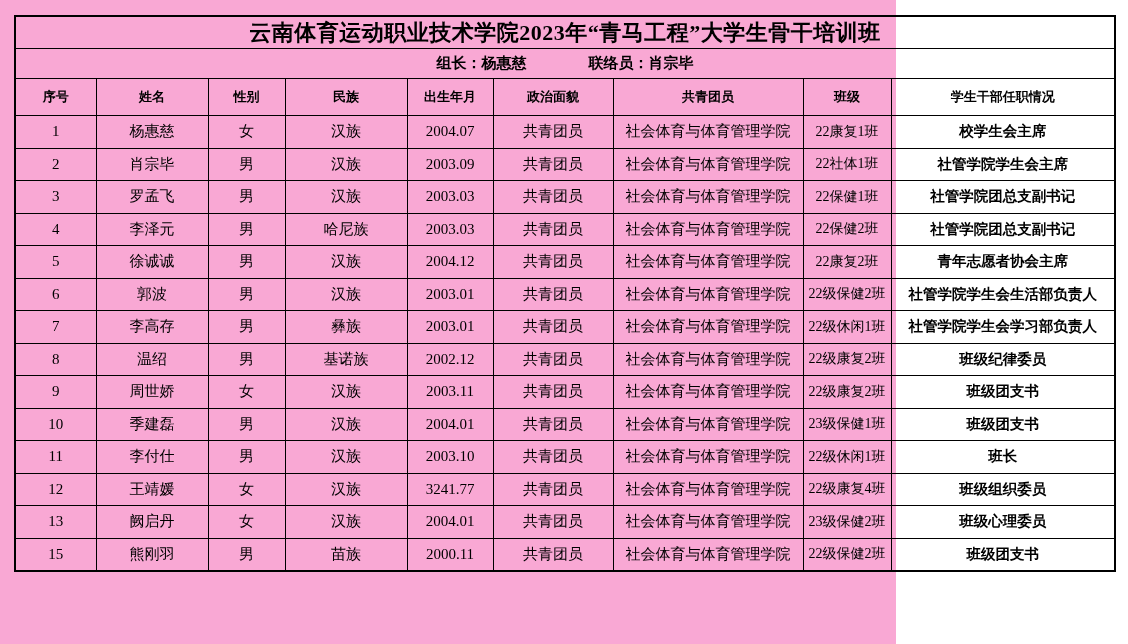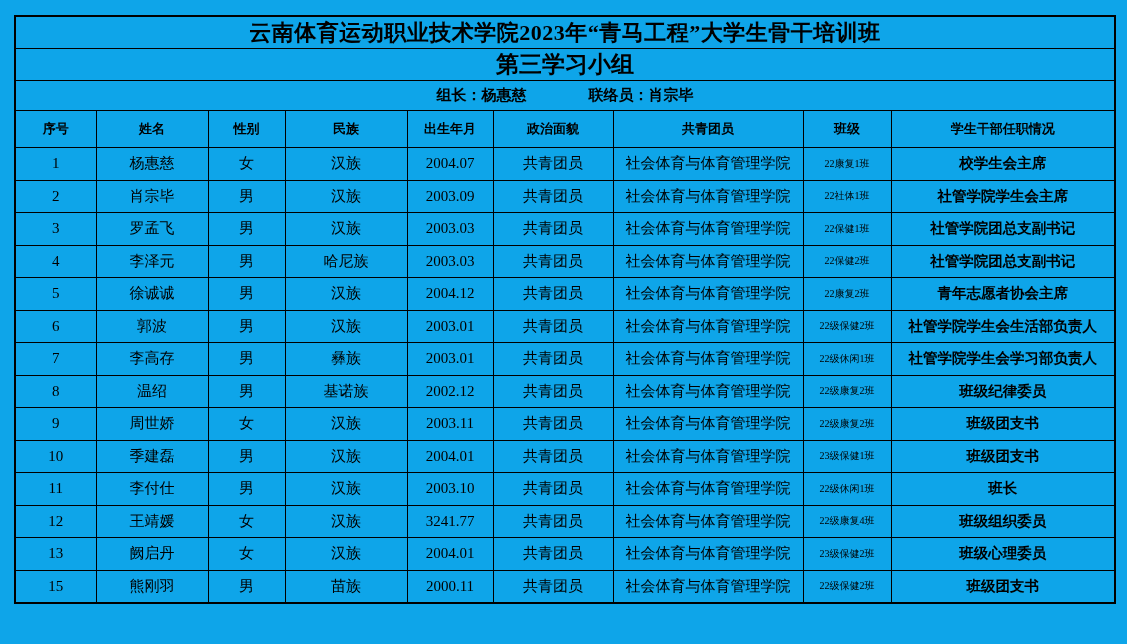--- a/index.html
+++ b/index.html
@@ -7,23 +7,23 @@
     padding: 0;
     background: #ffffff;
     width: 1128px;
     height: 644px;
     overflow: hidden;
     font-family: "Liberation Serif", "DejaVu Serif", serif;
     color: #000000;
   }
   .page {
     position: relative;
-    width: 1127px;
+    width: 896px;
     height: 644px;
-    background: #0ea5e9;
+    background: #f9a8d4;
   }
   table.roster {
     position: absolute;
     left: 14px;
     top: 15px;
     width: 1100px;
     border-collapse: collapse;
     table-layout: fixed;
     border: 2px solid #000000;
   }
@@ -60,21 +60,21 @@
   tr.header-row th {
     height: 36px;
     font-size: 13px;
     font-weight: bold;
   }
   tbody.data-body td {
     height: 31.5px;
     font-size: 15px;
   }
   tbody.data-body td:nth-child(8) {
-    font-size: 10px;
+    font-size: 14px;
   }
   tbody.data-body td:nth-child(9) {
     font-size: 14.5px;
     font-weight: bold;
   }
 </style>
 </head>
 <body>
 
 <div class="page">
@@ -87,23 +87,20 @@
       <col style="width:86px">
       <col style="width:120px">
       <col style="width:190px">
       <col style="width:88px">
       <col style="width:224px">
     </colgroup>
     <tbody>
       <tr class="title-row">
         <td colspan="9">云南体育运动职业技术学院2023年“青马工程”大学生骨干培训班</td>
       </tr>
-      <tr class="subtitle-row">
-        <td colspan="9">第三学习小组</td>
-      </tr>
       <tr class="info-row">
         <td colspan="9"><span>组长：</span><span>杨惠慈</span><span class="info-gap"></span><span>联络员：</span><span>肖宗毕</span></td>
       </tr>
       <tr class="header-row" id="header-row">
           <th>序号</th>
           <th>姓名</th>
           <th>性别</th>
           <th>民族</th>
           <th>出生年月</th>
           <th>政治面貌</th>

